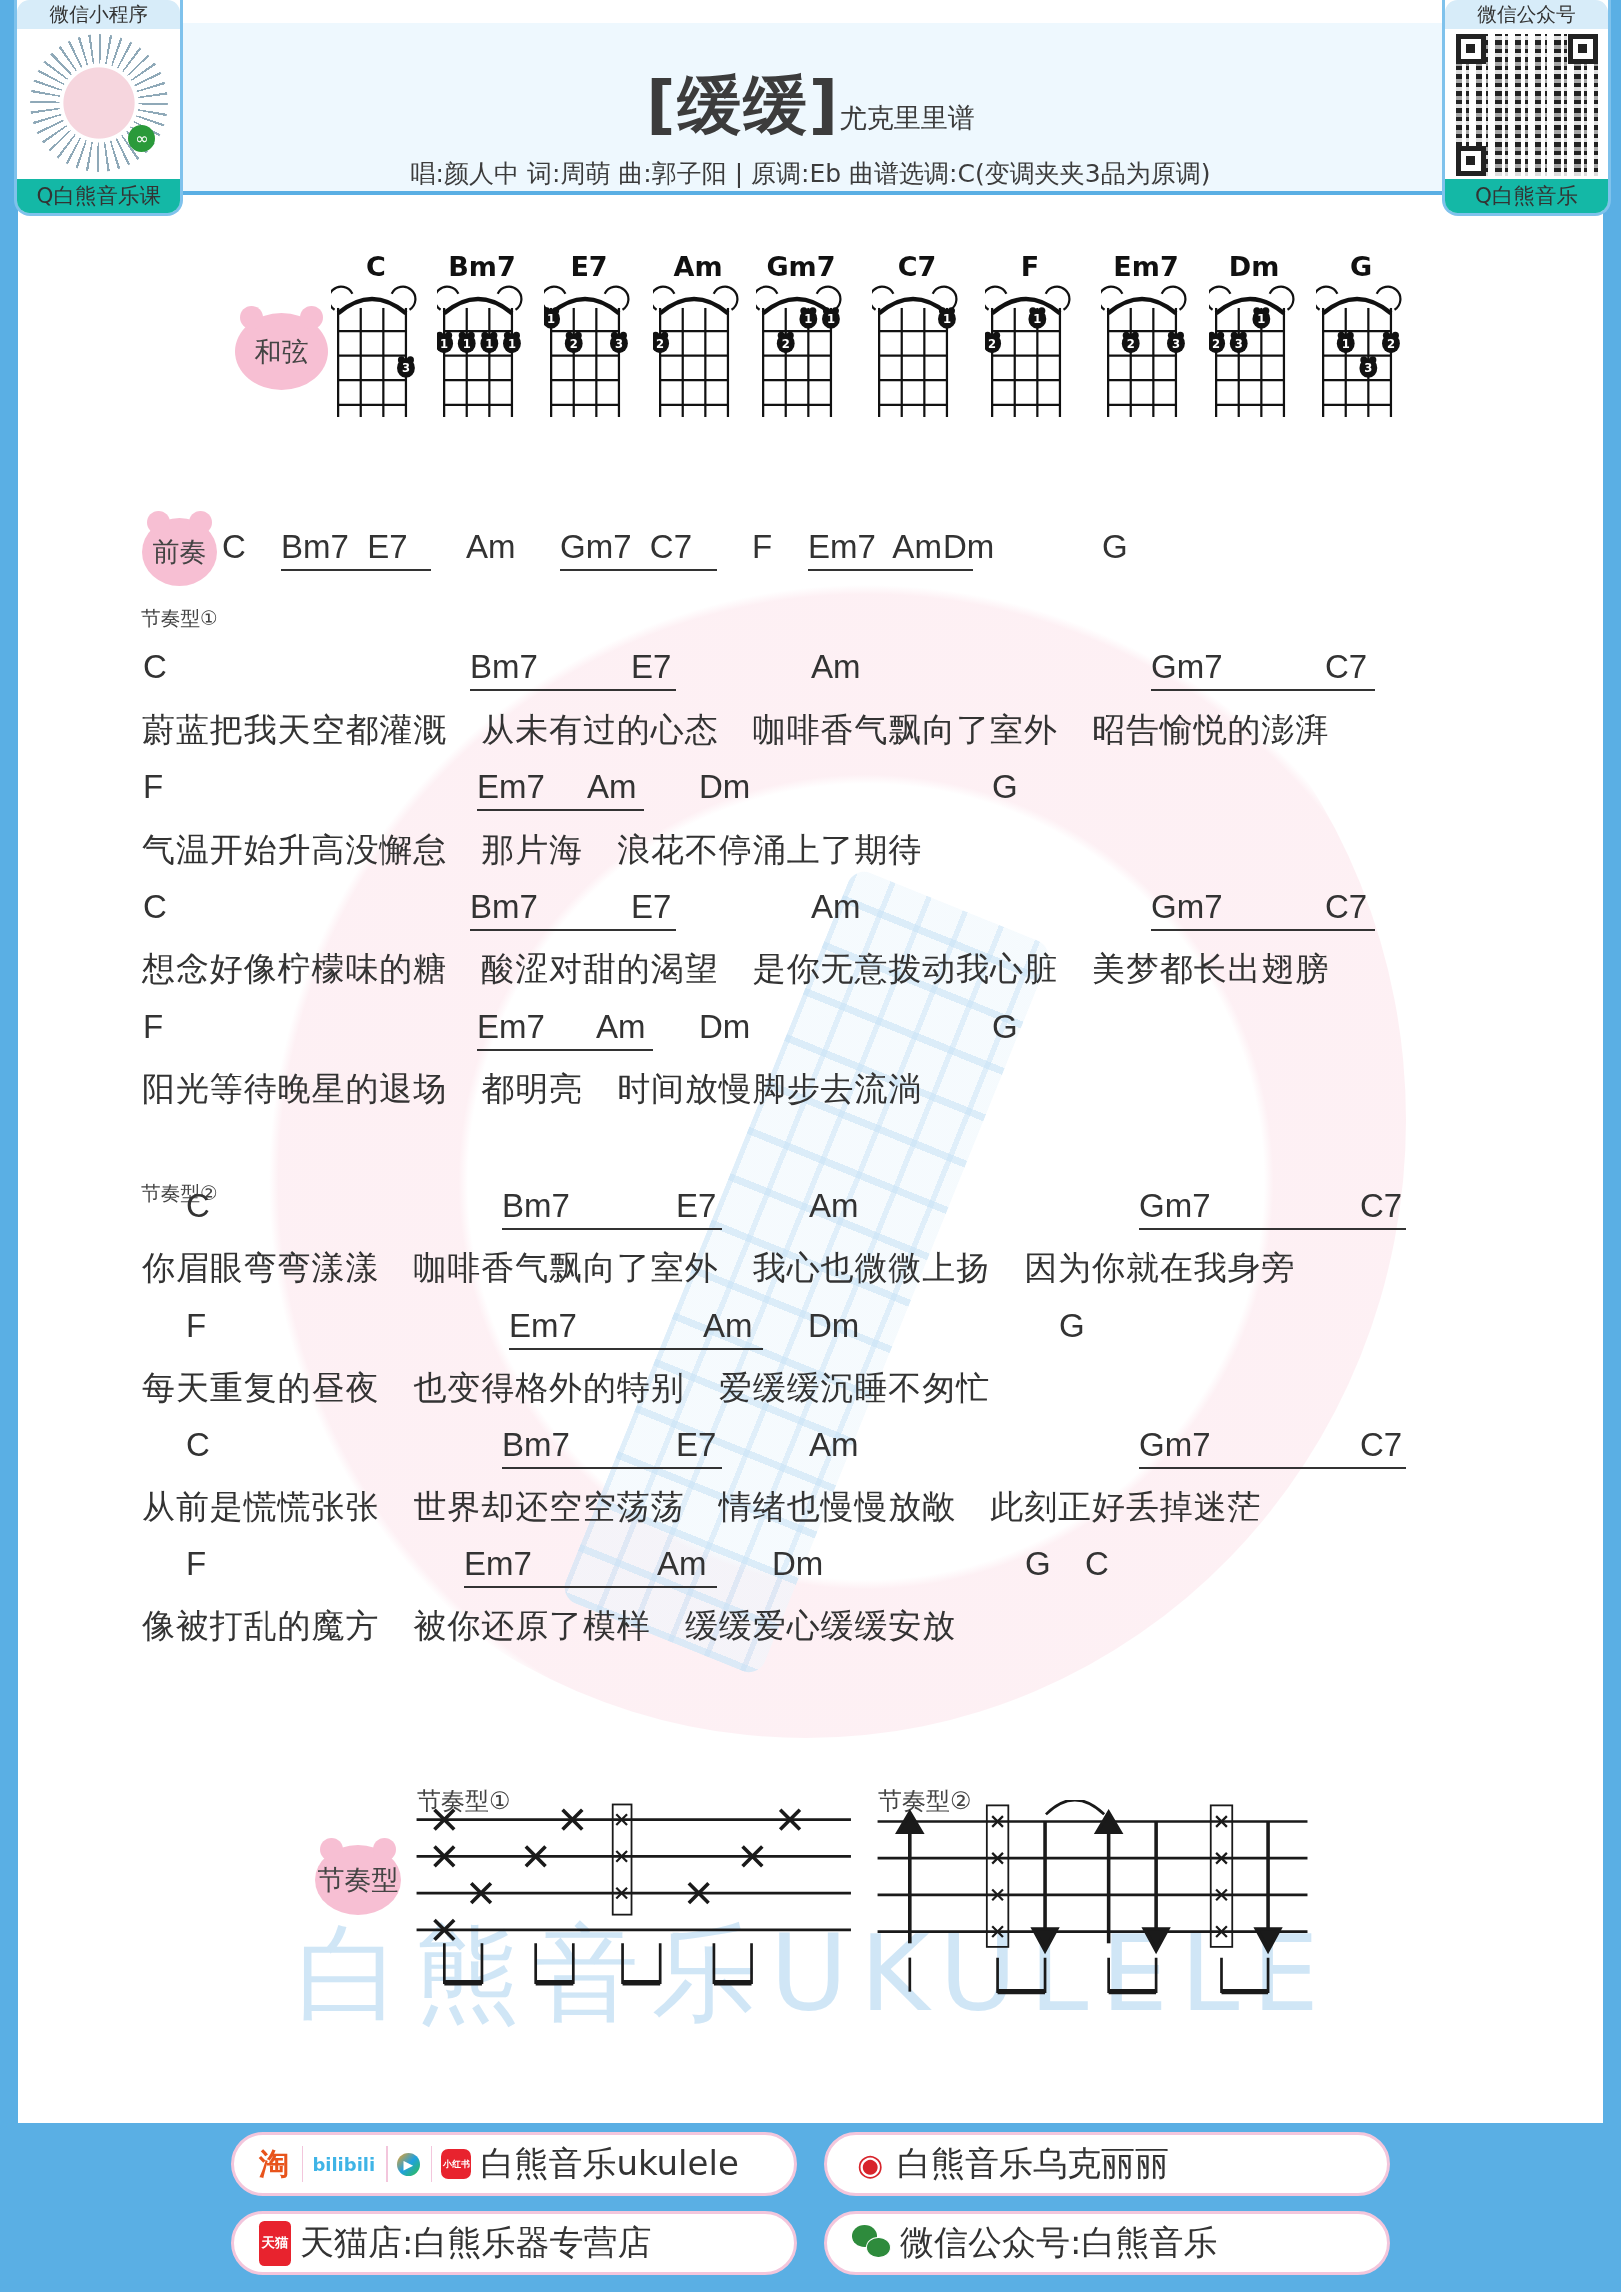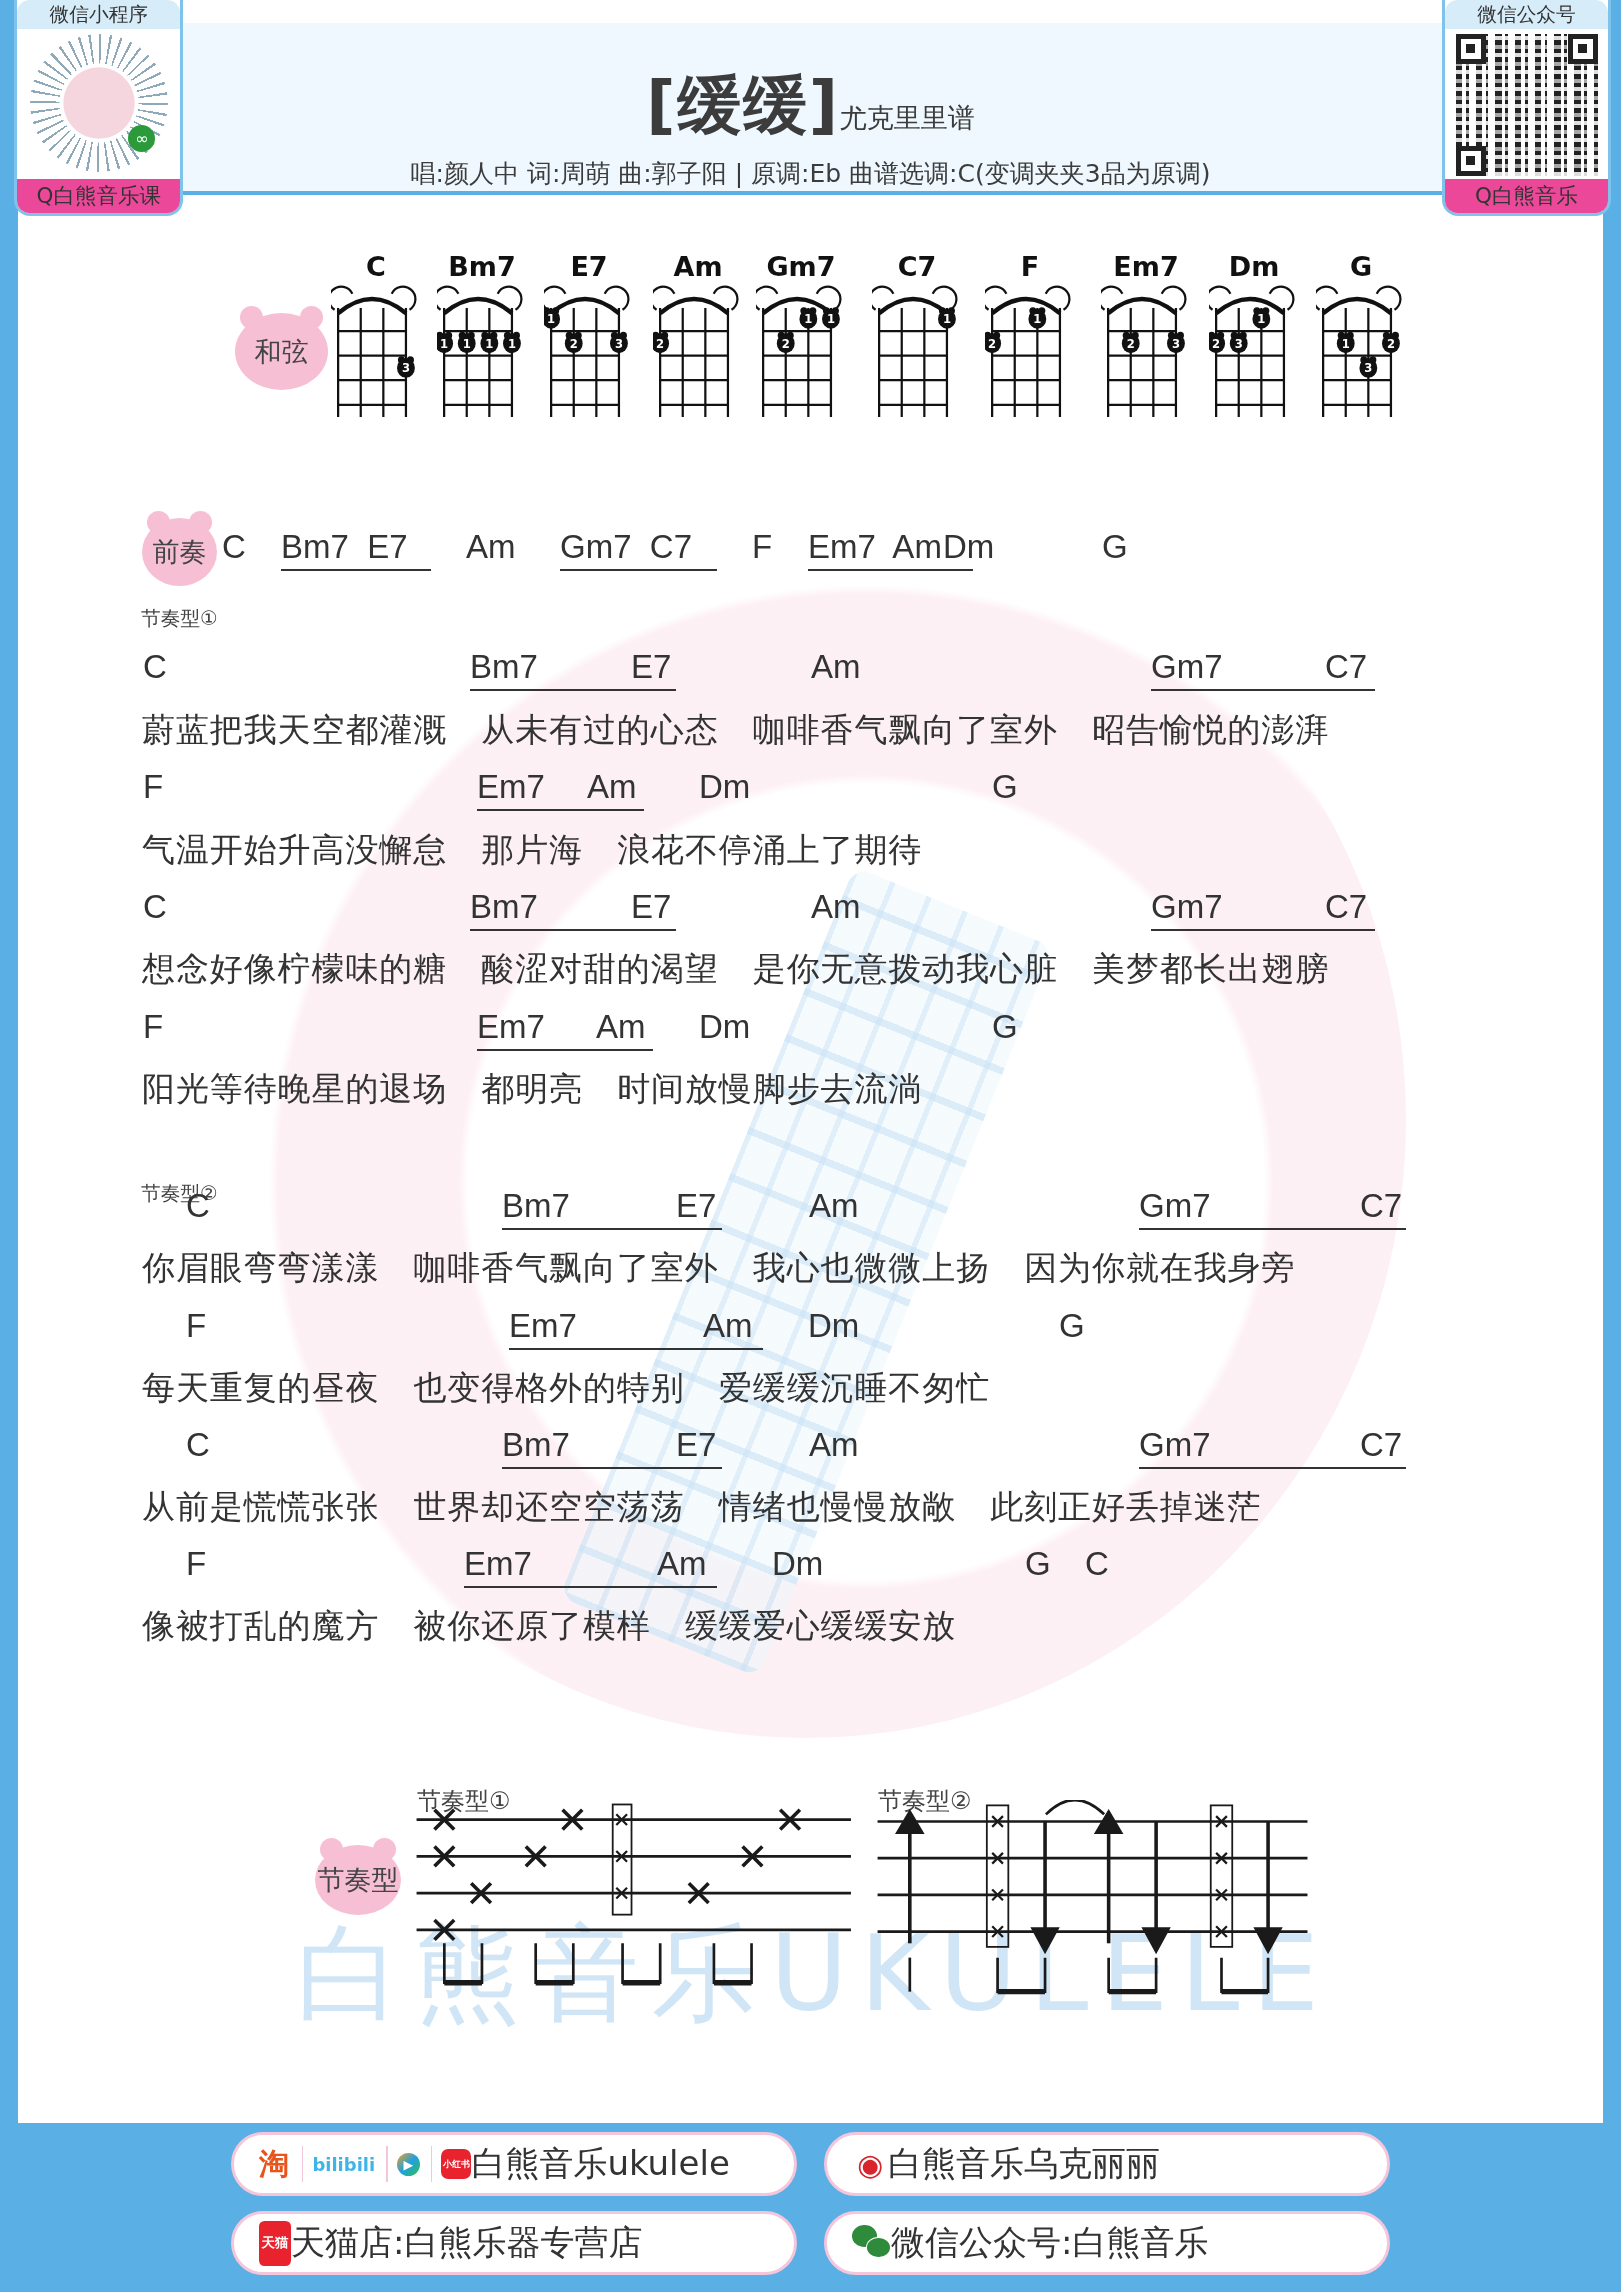--- a/index.html
+++ b/index.html
@@ -6,21 +6,21 @@
   body{width:1621px;height:2293px;position:relative;overflow:hidden;background:#5aafe4;font-family:"DejaVu Sans","Liberation Sans",sans-serif;color:#3a3a3a;}
   .page{position:absolute;left:18px;top:0;width:1585px;height:2123px;background:#ffffff;}
   .topbar{position:absolute;left:0;top:0;width:1621px;height:23px;background:#5aafe4;}
   .header{position:absolute;left:18px;top:23px;width:1585px;height:168px;background:#eef8fe;border-bottom:4.5px solid #5aafe4;}
   .title-row{position:absolute;left:0;right:0;top:39px;text-align:center;}
   .title{font-size:64px;font-weight:bold;color:#3c3c3c;letter-spacing:1.8px;}
   .subtitle-tag{font-size:27px;color:#3c3c3c;}
   .info{position:absolute;left:0;right:0;top:134px;text-align:center;font-size:25px;color:#3c3c3c;}
   .qr-card{position:absolute;top:0;width:163px;height:213px;background:#fff;border:3.6px solid #7fc2ec;border-radius:0 0 16px 16px;border-top:none;}
   .qr-card .lbl-top{height:29px;background:#d7ecf9;text-align:center;font-size:19.7px;line-height:29px;border-radius:12.5px 12.5px 0 0;color:#333;}
-  .qr-card .lbl-bot{position:absolute;bottom:0;left:0;right:0;height:34px;background:#ec4899;text-align:center;font-size:21.5px;line-height:34px;color:#333;border-radius:0 0 12.5px 12.5px;}
+  .qr-card .lbl-bot{position:absolute;bottom:0;left:0;right:0;height:34px;background:#14b8a6;text-align:center;font-size:21.5px;line-height:34px;color:#333;border-radius:0 0 12.5px 12.5px;}
   .qr-mini{position:absolute;left:12.5px;top:34px;width:138px;height:138px;border-radius:50%;background:radial-gradient(circle,#f6d6de 0 36%,#fff 37%, #fff 100%);}
   .qr-mini .ray{position:absolute;inset:0;border-radius:50%;background:repeating-conic-gradient(#8fa9b8 0 2deg,transparent 2deg 9deg);-webkit-mask:radial-gradient(circle,transparent 0 40%,#000 41% 75%,transparent 76%);mask:radial-gradient(circle,transparent 0 40%,#000 41% 75%,transparent 76%);}
   .qr-mini .badge{position:absolute;right:12.5px;bottom:19.7px;width:27px;height:27px;border-radius:50%;background:#2a9a3a;color:#fff;font-size:16px;text-align:center;line-height:27px;}
   .qr-code{position:absolute;left:10.7px;top:34px;width:142px;height:142px;background:
      repeating-linear-gradient(90deg,#222 0 6.3px,#fff 6.3px 9.9px,#222 9.9px 12.5px,#fff 12.5px 19.7px),
      #fff;}
   .qr-code::before{content:"";position:absolute;inset:0;background:repeating-linear-gradient(0deg,rgba(255,255,255,.85) 0 4.5px,transparent 4.5px 8px,rgba(255,255,255,.6) 8px 11.6px,transparent 11.6px 17px);}
   .qr-code .finder{position:absolute;width:30px;height:30px;border:5.4px solid #222;background:#fff;box-sizing:border-box;}
   .qr-code .finder::after{content:"";position:absolute;left:5.4px;top:5.4px;width:9px;height:9px;background:#222;}
   .bear-badge{position:absolute;background:#f7bfd3;border-radius:50%;text-align:center;color:#444;}
@@ -34,21 +34,21 @@
   .row{position:absolute;white-space:pre;}
   .chordline{font-size:33px;color:#333;font-family:"Liberation Sans",sans-serif;}
   .chordline .c{position:absolute;top:0;}
   .chordline .ul{position:absolute;height:1.8px;background:#333;}
   .lyric{font-size:33px;color:#333;letter-spacing:0.9px;}
   .rhythm-label{position:absolute;font-size:19.7px;color:#444;margin-top:21px;}
   .watermark-bg{position:absolute;left:206px;top:502px;width:1200px;height:1236px;border-radius:50%;background:radial-gradient(circle at 55% 55%,rgba(255,255,255,0) 0 42%,rgba(252,228,235,.55) 43% 62%,rgba(255,255,255,0) 63%);}
   .uke-neck{position:absolute;left:699px;top:878px;width:215px;height:788px;transform:rotate(22deg);background:repeating-linear-gradient(0deg,rgba(198,225,245,.55) 0 7.2px,rgba(255,255,255,0) 7.2px 50px),repeating-linear-gradient(90deg,rgba(198,225,245,.55) 0 5.4px,rgba(236,246,252,.5) 5.4px 39px);border-radius:18px;}
   .wm-text{position:absolute;left:296px;top:1903px;font-size:106px;color:rgba(150,200,235,.45);letter-spacing:12.5px;font-family:"DejaVu Sans",sans-serif;}
   .footer-pill{position:absolute;height:64px;background:#fff;border:3.6px solid #f3c6dc;border-radius:36px;box-sizing:border-box;display:flex;align-items:center;padding-left:25px;font-size:34px;color:#333;}
-  .ficon{display:inline-flex;align-items:center;justify-content:center;font-weight:bold;}
+  .ficon{display:inline-flex;align-items:center;justify-content:center;margin-right:9px;font-weight:bold;}
   .sep{width:1.8px;height:36px;background:#f3c6dc;margin:0 9px;}
 </style>
 </head>
 <body>
 
 <div class="topbar"></div>
 <div class="page"></div>
 
 <div class="watermark-bg"></div>
 <div class="uke-neck"></div>

